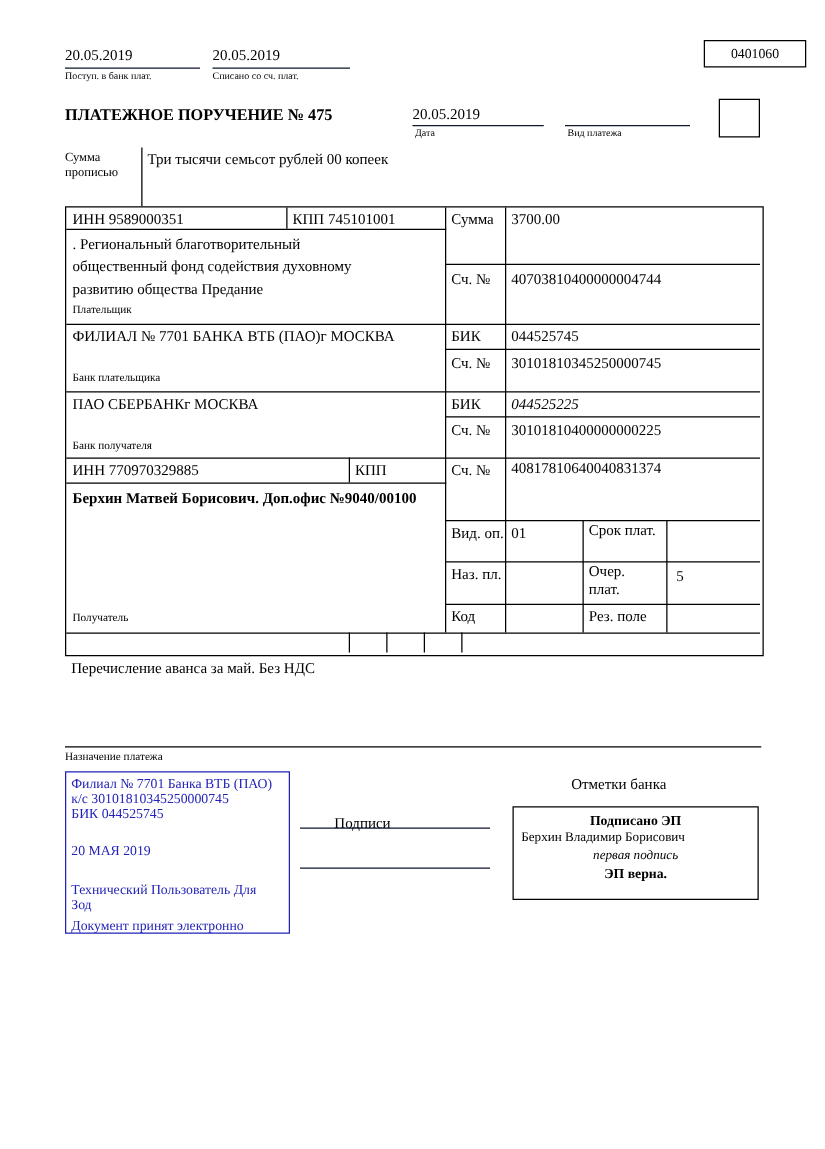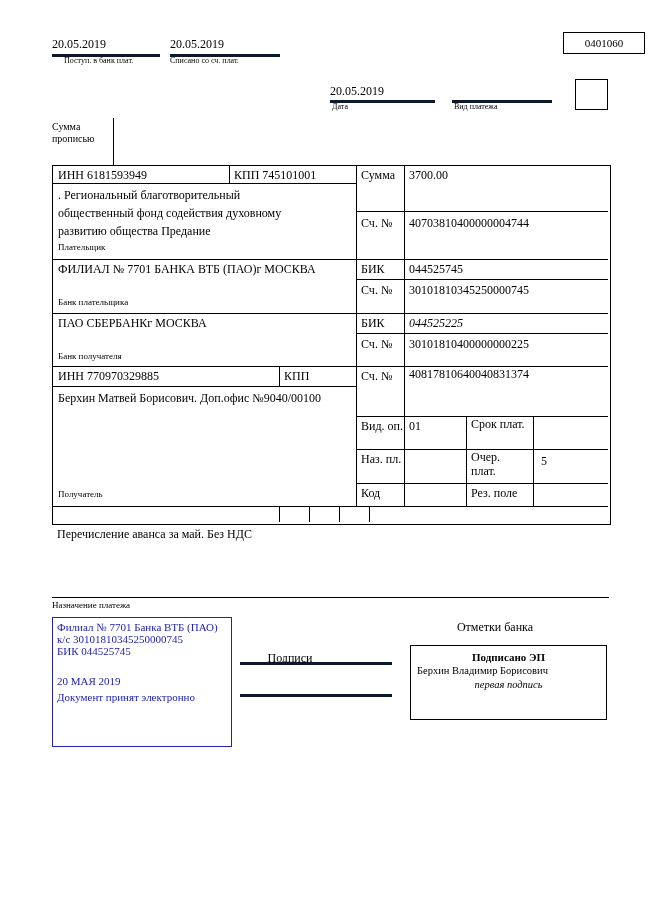--- a/index.html
+++ b/index.html
@@ -8,58 +8,60 @@
     font-family:"Liberation Serif", serif; color:#000; overflow:hidden;
   }
   .t  { position:absolute; font-size:12px; white-space:nowrap; line-height:1.2; }
   .t9 { position:absolute; font-size:9px;  white-space:nowrap; line-height:1.1; }
   .t8 { position:absolute; font-size:8px;  white-space:nowrap; line-height:1.1; }
   .wrap { white-space:normal; line-height:1.5; }
   .wrap2 { white-space:normal; line-height:1.15; }
   .hl { position:absolute; height:1px; background:#000; }
   .vl { position:absolute; width:1px;  background:#000; }
   .box { position:absolute; border:1px solid #000; }
-  .ul  { position:absolute; border-bottom:3px solid #0f172a; font-size:12px; }
+  .ul  { position:absolute; border-bottom:1px solid #0f172a; font-size:12px; }
   .center { text-align:center; }
   .bold { font-weight:bold; }
   #maintable { position:absolute; left:52px; top:165px; width:557px; height:358px; border:1px solid #000; }
   #stamp {
     position:absolute; left:52px; top:617px; width:180px; height:130px;
     border:1px solid var(--stamp-blue,#2222b8); color:var(--stamp-blue,#2222b8);
     font-size:11px; line-height:1.1; padding:3px 4px; box-sizing:border-box;
   }
   #esign {
     position:absolute; left:410px; top:645px; width:197px; height:75px;
     border:1px solid #000; padding:4px 6px; box-sizing:border-box; font-size:11px; line-height:1.3;
   }
 </style>
 </head>
 <body>
 
 <div class="page">
 
   <div class="ul" style="left:52px; top:37px; width:108px; height:17px;">20.05.2019</div>
-  <div class="t8" style="left:64px; top:57px;">Поступ. в банк плат.</div>
+  <div class="t8" style="left:52px; top:57px;">Поступ. в банк плат.</div>
 
   <div class="ul" style="left:170px; top:37px; width:110px; height:17px;">20.05.2019</div>
   <div class="t8" style="left:170px; top:57px;">Списано со сч. плат.</div>
 
   <div class="box center" style="left:563px; top:32px; width:80px; height:20px; font-size:11px; line-height:20px;">0401060</div>
 
+  <div class="t bold" style="left:52px; top:84px; font-size:13px;">ПЛАТЕЖНОЕ ПОРУЧЕНИЕ № 475</div>
 
   <div class="ul" style="left:330px; top:84px; width:105px; height:16px;">20.05.2019</div>
   <div class="t8" style="left:332px; top:103px;text-align:right;">Дата</div>
 
   <div class="ul" style="left:452px; top:84px; width:100px; height:16px;"></div>
   <div class="t8" style="left:454px; top:103px;">Вид платежа</div>
 
   <div class="box" style="left:575px; top:79px; width:31px; height:29px;"></div>
 
   <div class="t9 wrap2" style="left:52px; top:121px; width:58px; font-size:10px;">Сумма прописью</div>
   <div class="vl" style="left:113px; top:118px; height:47px;"></div>
+  <div class="t" style="left:118px; top:120px;">Три тысячи семьсот рублей 00 копеек</div>
 
   <div id="maintable">
 
     <div class="vl" style="left:176px; top:0; height:17px;"></div>
     <div class="vl" style="left:303px; top:0; height:340px;"></div>
     <div class="vl" style="left:351px; top:0; height:340px;"></div>
     <div class="vl" style="left:226px; top:200px; height:20px;"></div>
     <div class="vl" style="left:413px; top:250px; height:90px;"></div>
     <div class="vl" style="left:480px; top:250px; height:90px;"></div>
 
@@ -74,21 +76,21 @@
     <div class="hl" style="left:303px; top:250px; width:252px;"></div>
     <div class="hl" style="left:303px; top:283px; width:252px;"></div>
     <div class="hl" style="left:303px; top:317px; width:252px;"></div>
     <div class="hl" style="left:0; top:340px; width:555px;"></div>
 
     <div class="vl" style="left:226px; top:340px; height:16px;"></div>
     <div class="vl" style="left:256px; top:340px; height:16px;"></div>
     <div class="vl" style="left:286px; top:340px; height:16px;"></div>
     <div class="vl" style="left:316px; top:340px; height:16px;"></div>
 
-    <div class="t" style="left:5px; top:2px;">ИНН 6181593949</div>
+    <div class="t" style="left:5px; top:2px;">ИНН 9589000351</div>
     <div class="t" style="left:181px; top:2px;">КПП 745101001</div>
     <div class="t wrap" style="left:5px; top:20px; width:255px;">. Региональный благотворительный общественный фонд содействия духовному развитию общества Предание</div>
     <div class="t9" style="left:5px; top:77px;">Плательщик</div>
 
     <div class="t" style="left:308px; top:2px;">Сумма</div>
     <div class="t" style="left:356px; top:2px;">3700.00</div>
     <div class="t" style="left:308px; top:50px;">Сч. №</div>
     <div class="t" style="left:356px; top:50px;">40703810400000004744</div>
 
     <div class="t" style="left:5px; top:96px;">ФИЛИАЛ № 7701 БАНКА ВТБ (ПАО)г МОСКВА</div>
@@ -102,21 +104,21 @@
     <div class="t9" style="left:5px; top:186px;">Банк получателя</div>
     <div class="t" style="left:308px; top:150px;">БИК</div>
     <div class="t" style="left:356px; top:150px;font-style:italic;">044525225</div>
     <div class="t" style="left:308px; top:171px;">Сч. №</div>
     <div class="t" style="left:356px; top:171px;">30101810400000000225</div>
 
     <div class="t" style="left:5px; top:203px;">ИНН 770970329885</div>
     <div class="t" style="left:231px; top:203px;">КПП</div>
     <div class="t" style="left:308px; top:203px;">Сч. №</div>
     <div class="t" style="left:356px; top:201px;">40817810640040831374</div>
-    <div class="t wrap" style="left:5px; top:223px; width:295px;">Берхин Матвей Борисович. Доп.офис №9040/00100</div>
+    <div class="t wrap" style="left:5px; top:223px; width:295px;font-weight:bold;">Берхин Матвей Борисович. Доп.офис №9040/00100</div>
     <div class="t9" style="left:5px; top:324px;">Получатель</div>
 
     <div class="t" style="left:308px; top:253px;">Вид. оп.</div>
     <div class="t" style="left:356px; top:253px;">01</div>
     <div class="t wrap2" style="left:418px; top:252px; width:58px;">Срок плат.</div>
 
     <div class="t" style="left:308px; top:286px;">Наз. пл.</div>
     <div class="t wrap2" style="left:418px; top:285px; width:55px;">Очер. плат.</div>
     <div class="t" style="left:488px; top:288px;">5</div>
 
@@ -129,25 +131,27 @@
   <div class="t9" style="left:52px; top:601px;">Назначение платежа</div>
 
   <div class="t center" style="left:225px; top:620px; width:130px;margin-top:31px;">Подписи</div>
   <div class="t center" style="left:400px; top:620px; width:190px;">Отметки банка</div>
 
   <div id="stamp">
     <div>Филиал № 7701 Банка ВТБ (ПАО)</div>
     <div>к/с 30101810345250000745</div>
     <div>БИК 044525745</div>
     <div style="margin-top:18px;">20 МАЯ 2019</div>
+    <div style="margin-top:19px; width:158px; white-space:normal;">Технический Пользователь Для Зод</div>
     <div style="margin-top:4px;">Документ принят электронно</div>
   </div>
 
   <div class="ul" style="left:240px; top:646px; width:152px; height:16px;"></div>
   <div class="ul" style="left:240px; top:678px; width:152px; height:16px;"></div>
 
   <div id="esign">
     <div class="bold center">Подписано ЭП</div>
     <div style="font-size:10.5px;">Берхин Владимир Борисович</div>
     <div class="center" style="font-style:italic; font-size:10.5px;">первая подпись</div>
+    <div class="bold center">ЭП верна.</div>
   </div>
 
 </div>
 
 </body></html>

